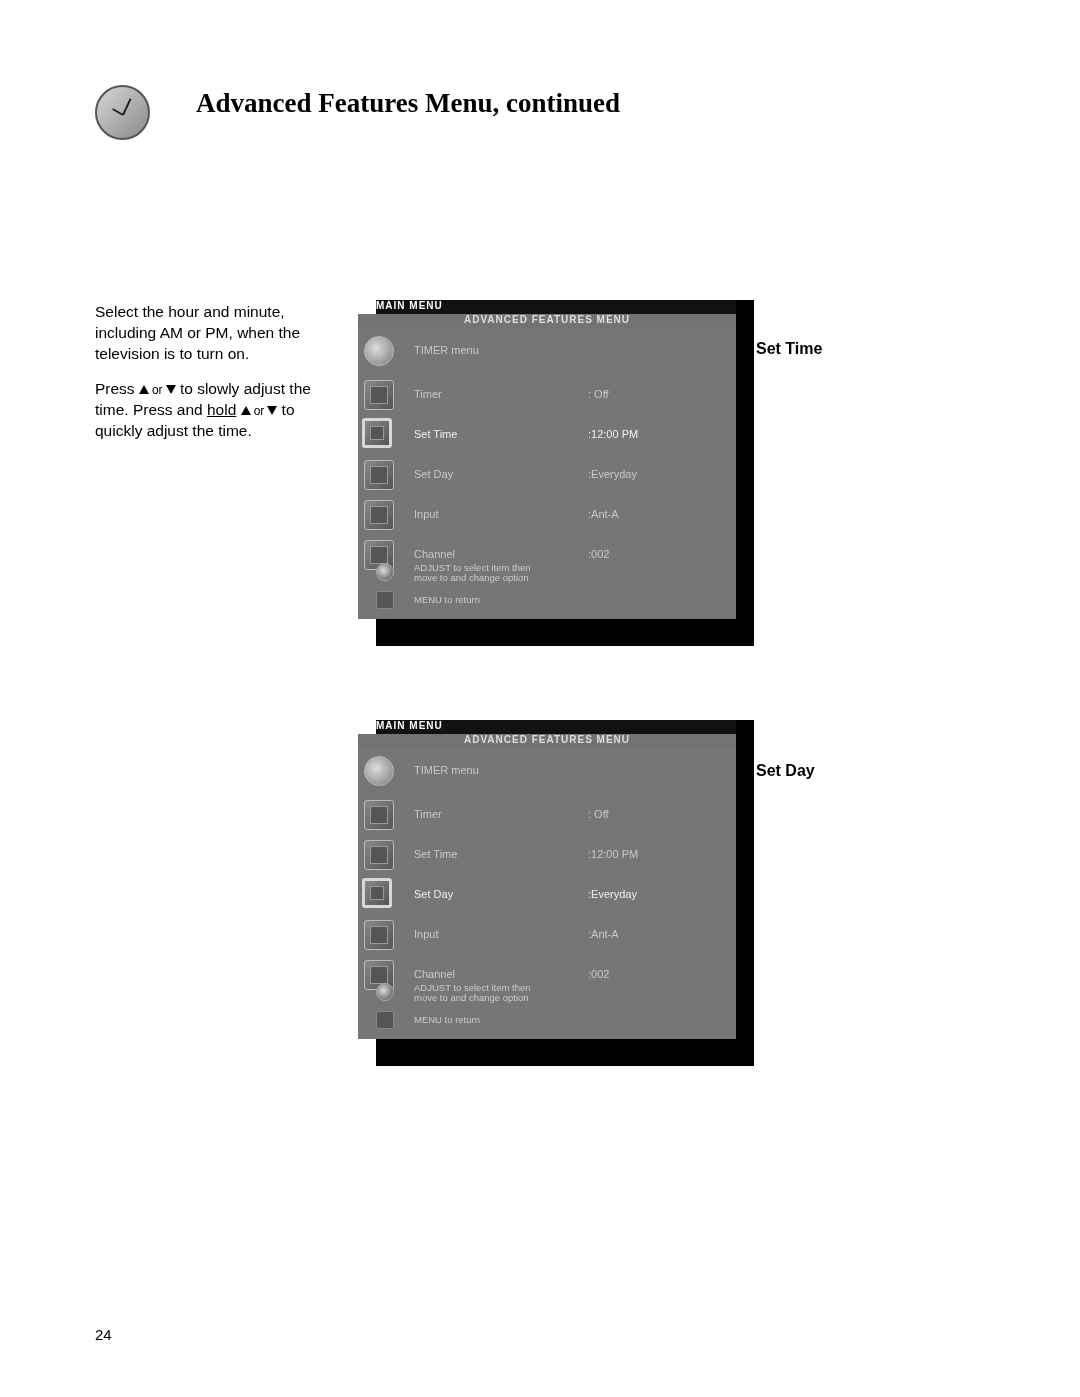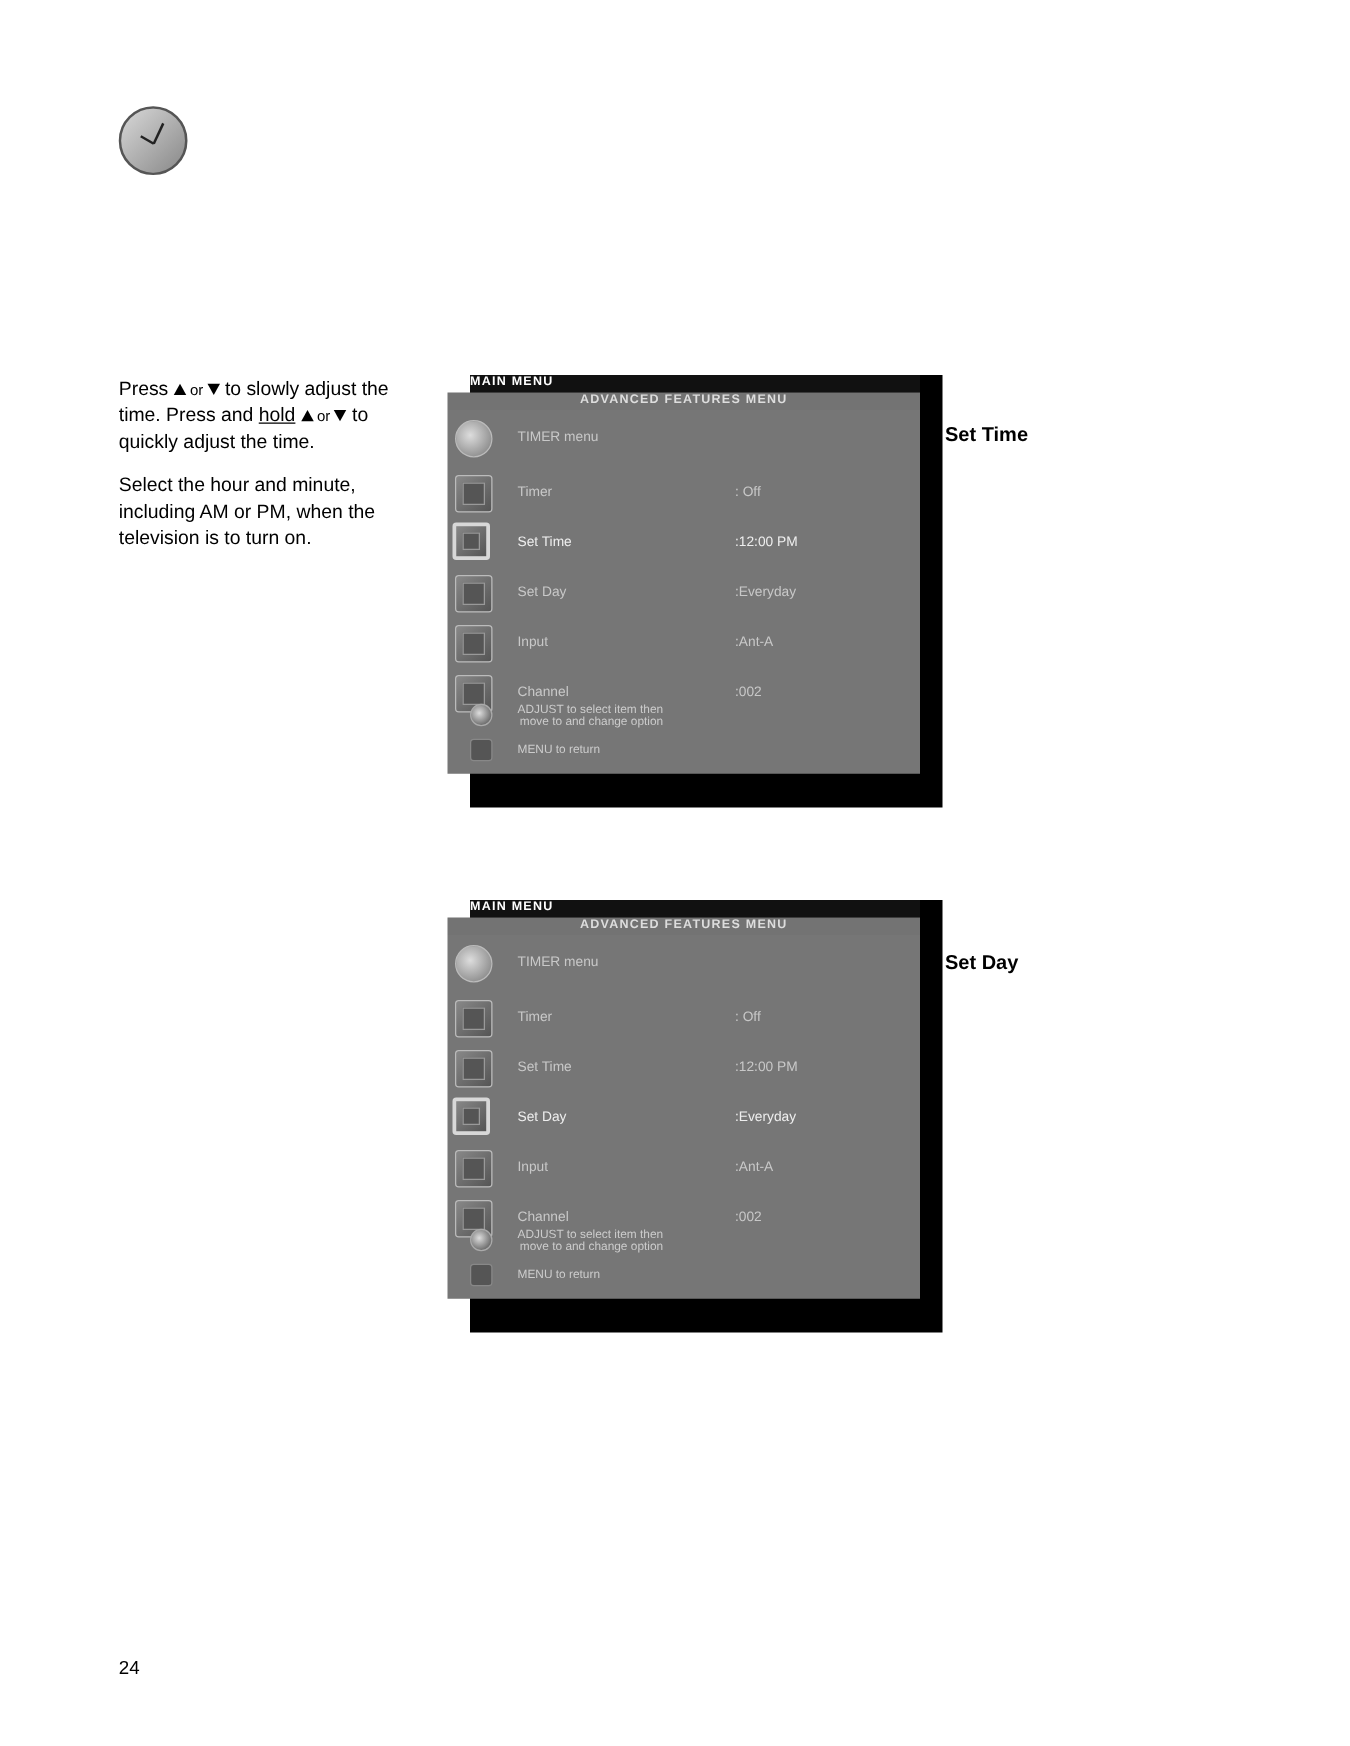--- a/index.html
+++ b/index.html
@@ -189,21 +189,20 @@
   }
   .tv-row.highlight .label,
   .tv-row.highlight .value {
     color: #eee;
   }
   .tv-footer {
     position: absolute;
     left: 0; bottom: 0;
     width: 100%;
     height: 60px;
-    text-align: right;
   }
   .tv-footer .fic {
     position: absolute;
     left: 18px;
     width: 18px; height: 18px;
     border-radius: 50%;
     background: radial-gradient(circle at 40% 40%, #ddd, #444);
     border: 1px solid #aaa;
   }
   .tv-footer .fic.btn {
@@ -224,28 +223,29 @@
     left: 95px;
     font-size: 15px;
   }
 </style>
 </head>
 <body>
 
 <div class="page">
 
   <div class="clock-icon"></div>
+  <div class="heading">Advanced Features Menu, continued</div>
 
   <div class="section sec1">
     <div class="left-text">
+      <p>Select the hour and minute, including AM or PM,  when the television is to turn on.</p>
       <p>
         <span>Press </span><span class="tri-up"></span><span class="or">or</span><span class="tri-down"></span><span> to slowly adjust the time.  Press and </span><span class="ul">hold</span>
         <span class="tri-up"></span><span class="or">or</span><span class="tri-down"></span><span> to quickly adjust the time.</span>
       </p>
-      <p>Select the hour and minute, including AM or PM,  when the television is to turn on.</p>
     </div>
   </div>
   <div class="side-label">Set Time</div>
 
   <div class="tv one">
     <div class="tv-shadow"></div>
     <div class="tv-titlebar">MAIN MENU</div>
     <div class="tv-subbar">ADVANCED FEATURES MENU</div>
     <div class="tv-body">
       <div class="tv-row" style="top:4px">

